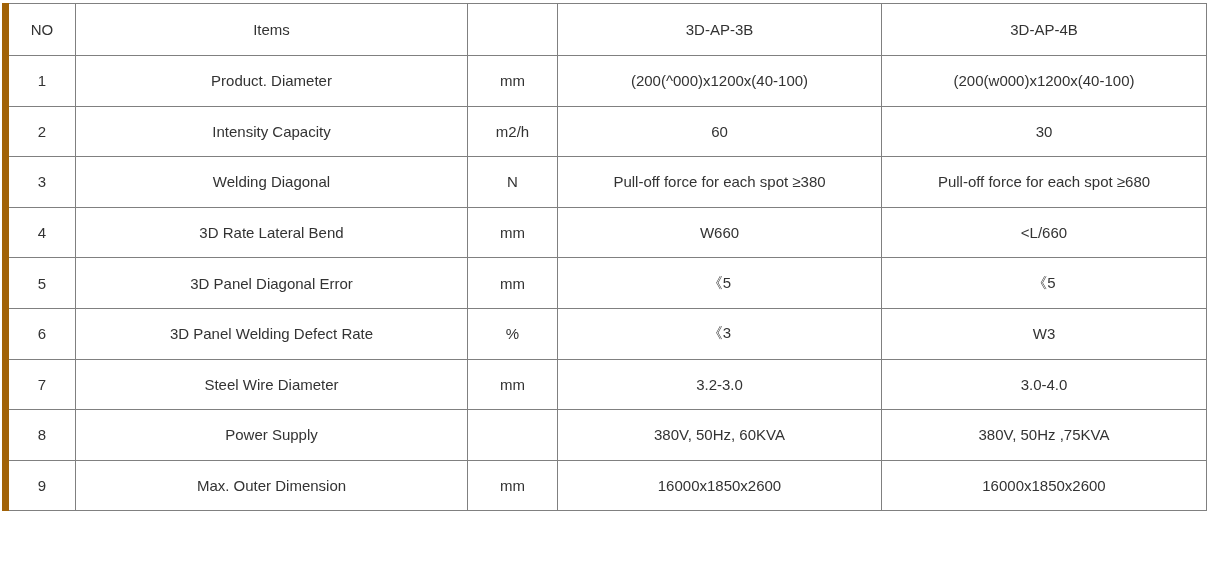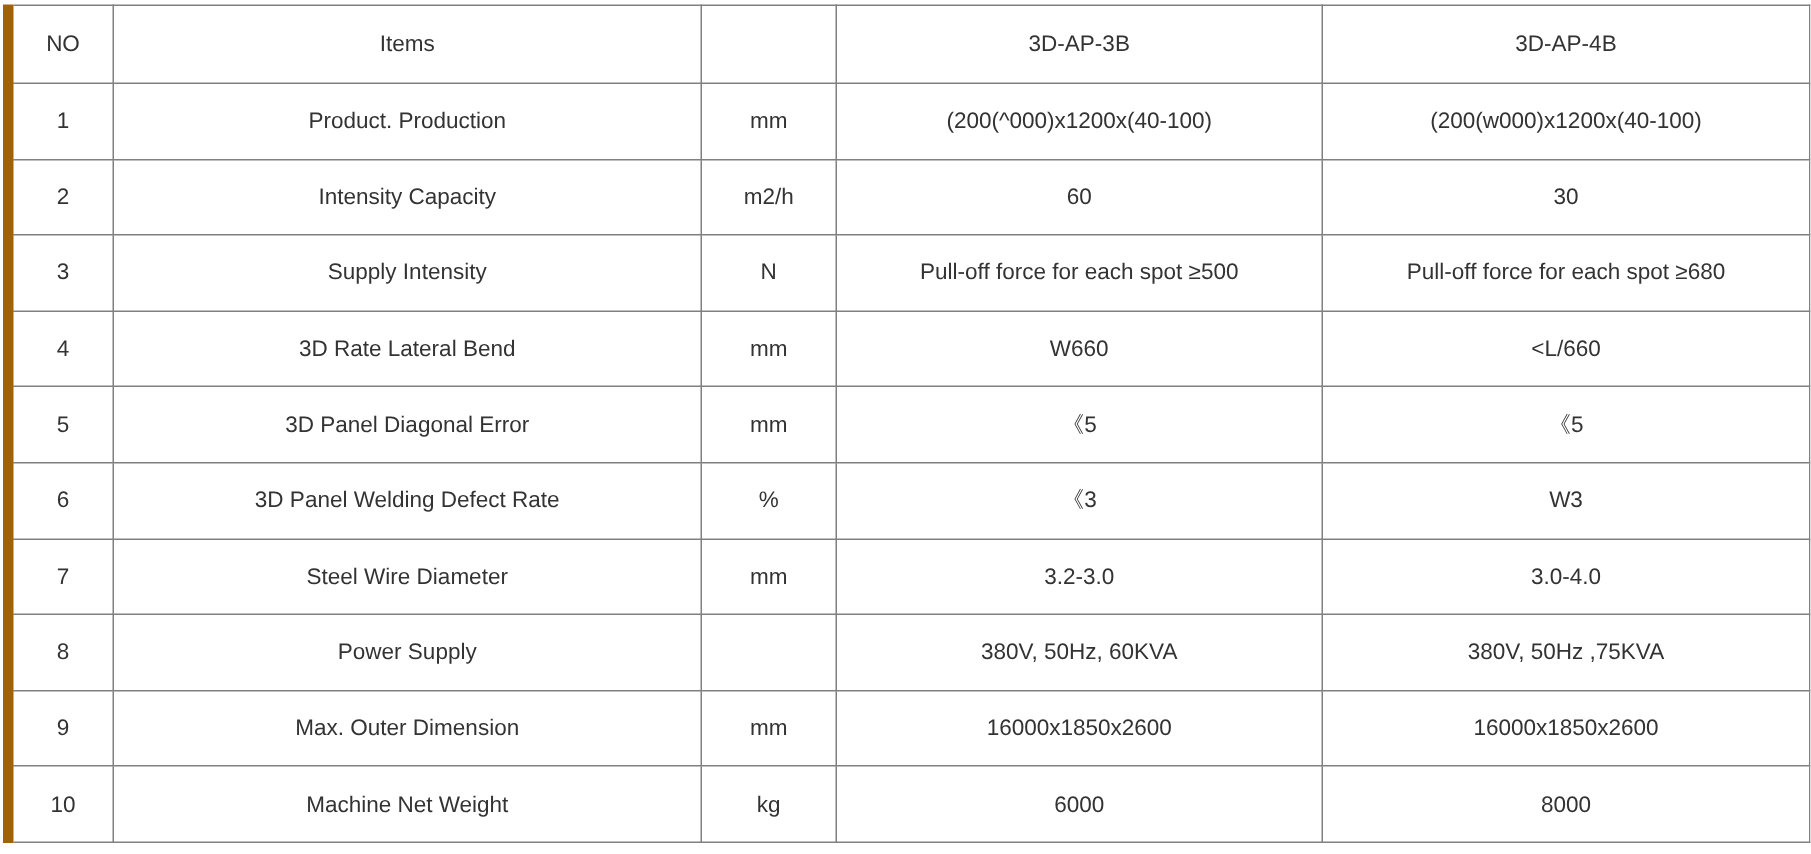--- a/index.html
+++ b/index.html
@@ -61,37 +61,37 @@
         <th>NO</th>
         <th>Items</th>
         <th></th>
         <th>3D-AP-3B</th>
         <th>3D-AP-4B</th>
       </tr>
     </thead>
     <tbody>
         <tr>
           <td>1</td>
-          <td>Product. Production</td>
+          <td>Product. Diameter</td>
           <td>mm</td>
           <td>(200(^000)x1200x(40-100)</td>
           <td>(200(w000)x1200x(40-100)</td>
         </tr>
         <tr>
           <td>2</td>
           <td>Intensity Capacity</td>
           <td>m2/h</td>
           <td>60</td>
           <td>30</td>
         </tr>
         <tr>
           <td>3</td>
-          <td>Supply Intensity</td>
+          <td>Welding Diagonal</td>
           <td>N</td>
-          <td>Pull-off force for each spot ≥500</td>
+          <td>Pull-off force for each spot ≥380</td>
           <td>Pull-off force for each spot ≥680</td>
         </tr>
         <tr>
           <td>4</td>
           <td>3D Rate Lateral Bend</td>
           <td>mm</td>
           <td>W660</td>
           <td>&lt;L/660</td>
         </tr>
         <tr>
@@ -122,22 +122,15 @@
           <td>380V, 50Hz, 60KVA</td>
           <td>380V, 50Hz ,75KVA</td>
         </tr>
         <tr>
           <td>9</td>
           <td>Max. Outer Dimension</td>
           <td>mm</td>
           <td>16000x1850x2600</td>
           <td>16000x1850x2600</td>
         </tr>
-        <tr>
-          <td>10</td>
-          <td>Machine Net Weight</td>
-          <td>kg</td>
-          <td>6000</td>
-          <td>8000</td>
-        </tr>
       </tbody>
   </table>
 </div>
 
 </body></html>

